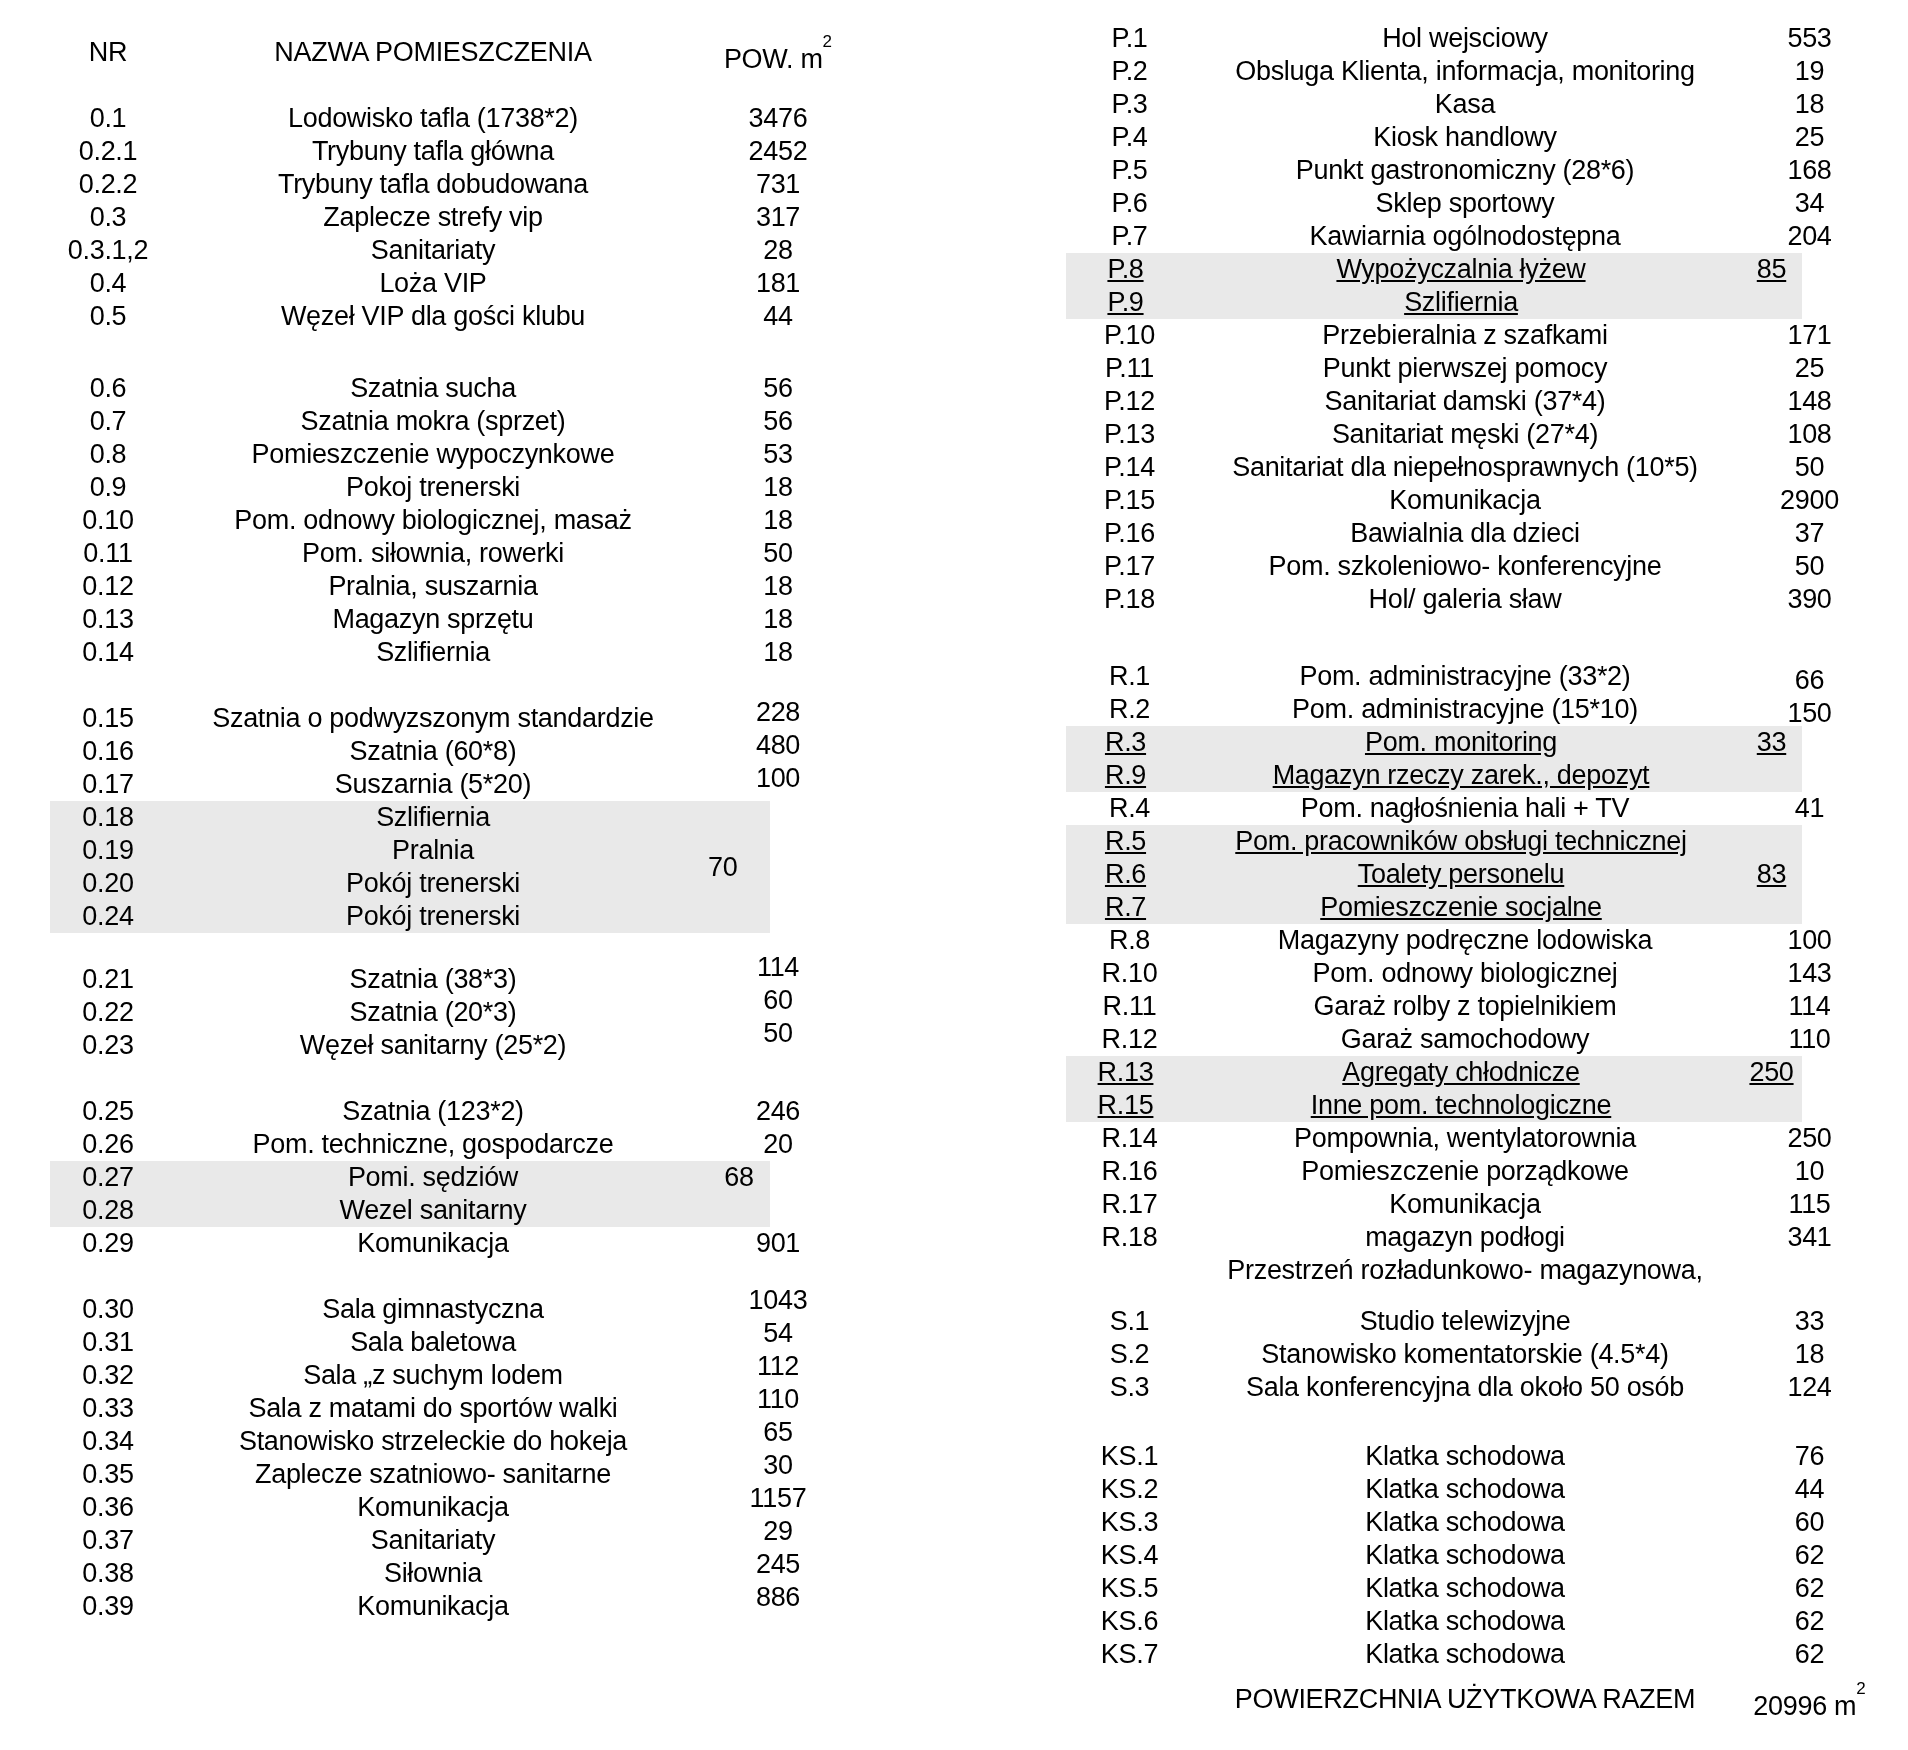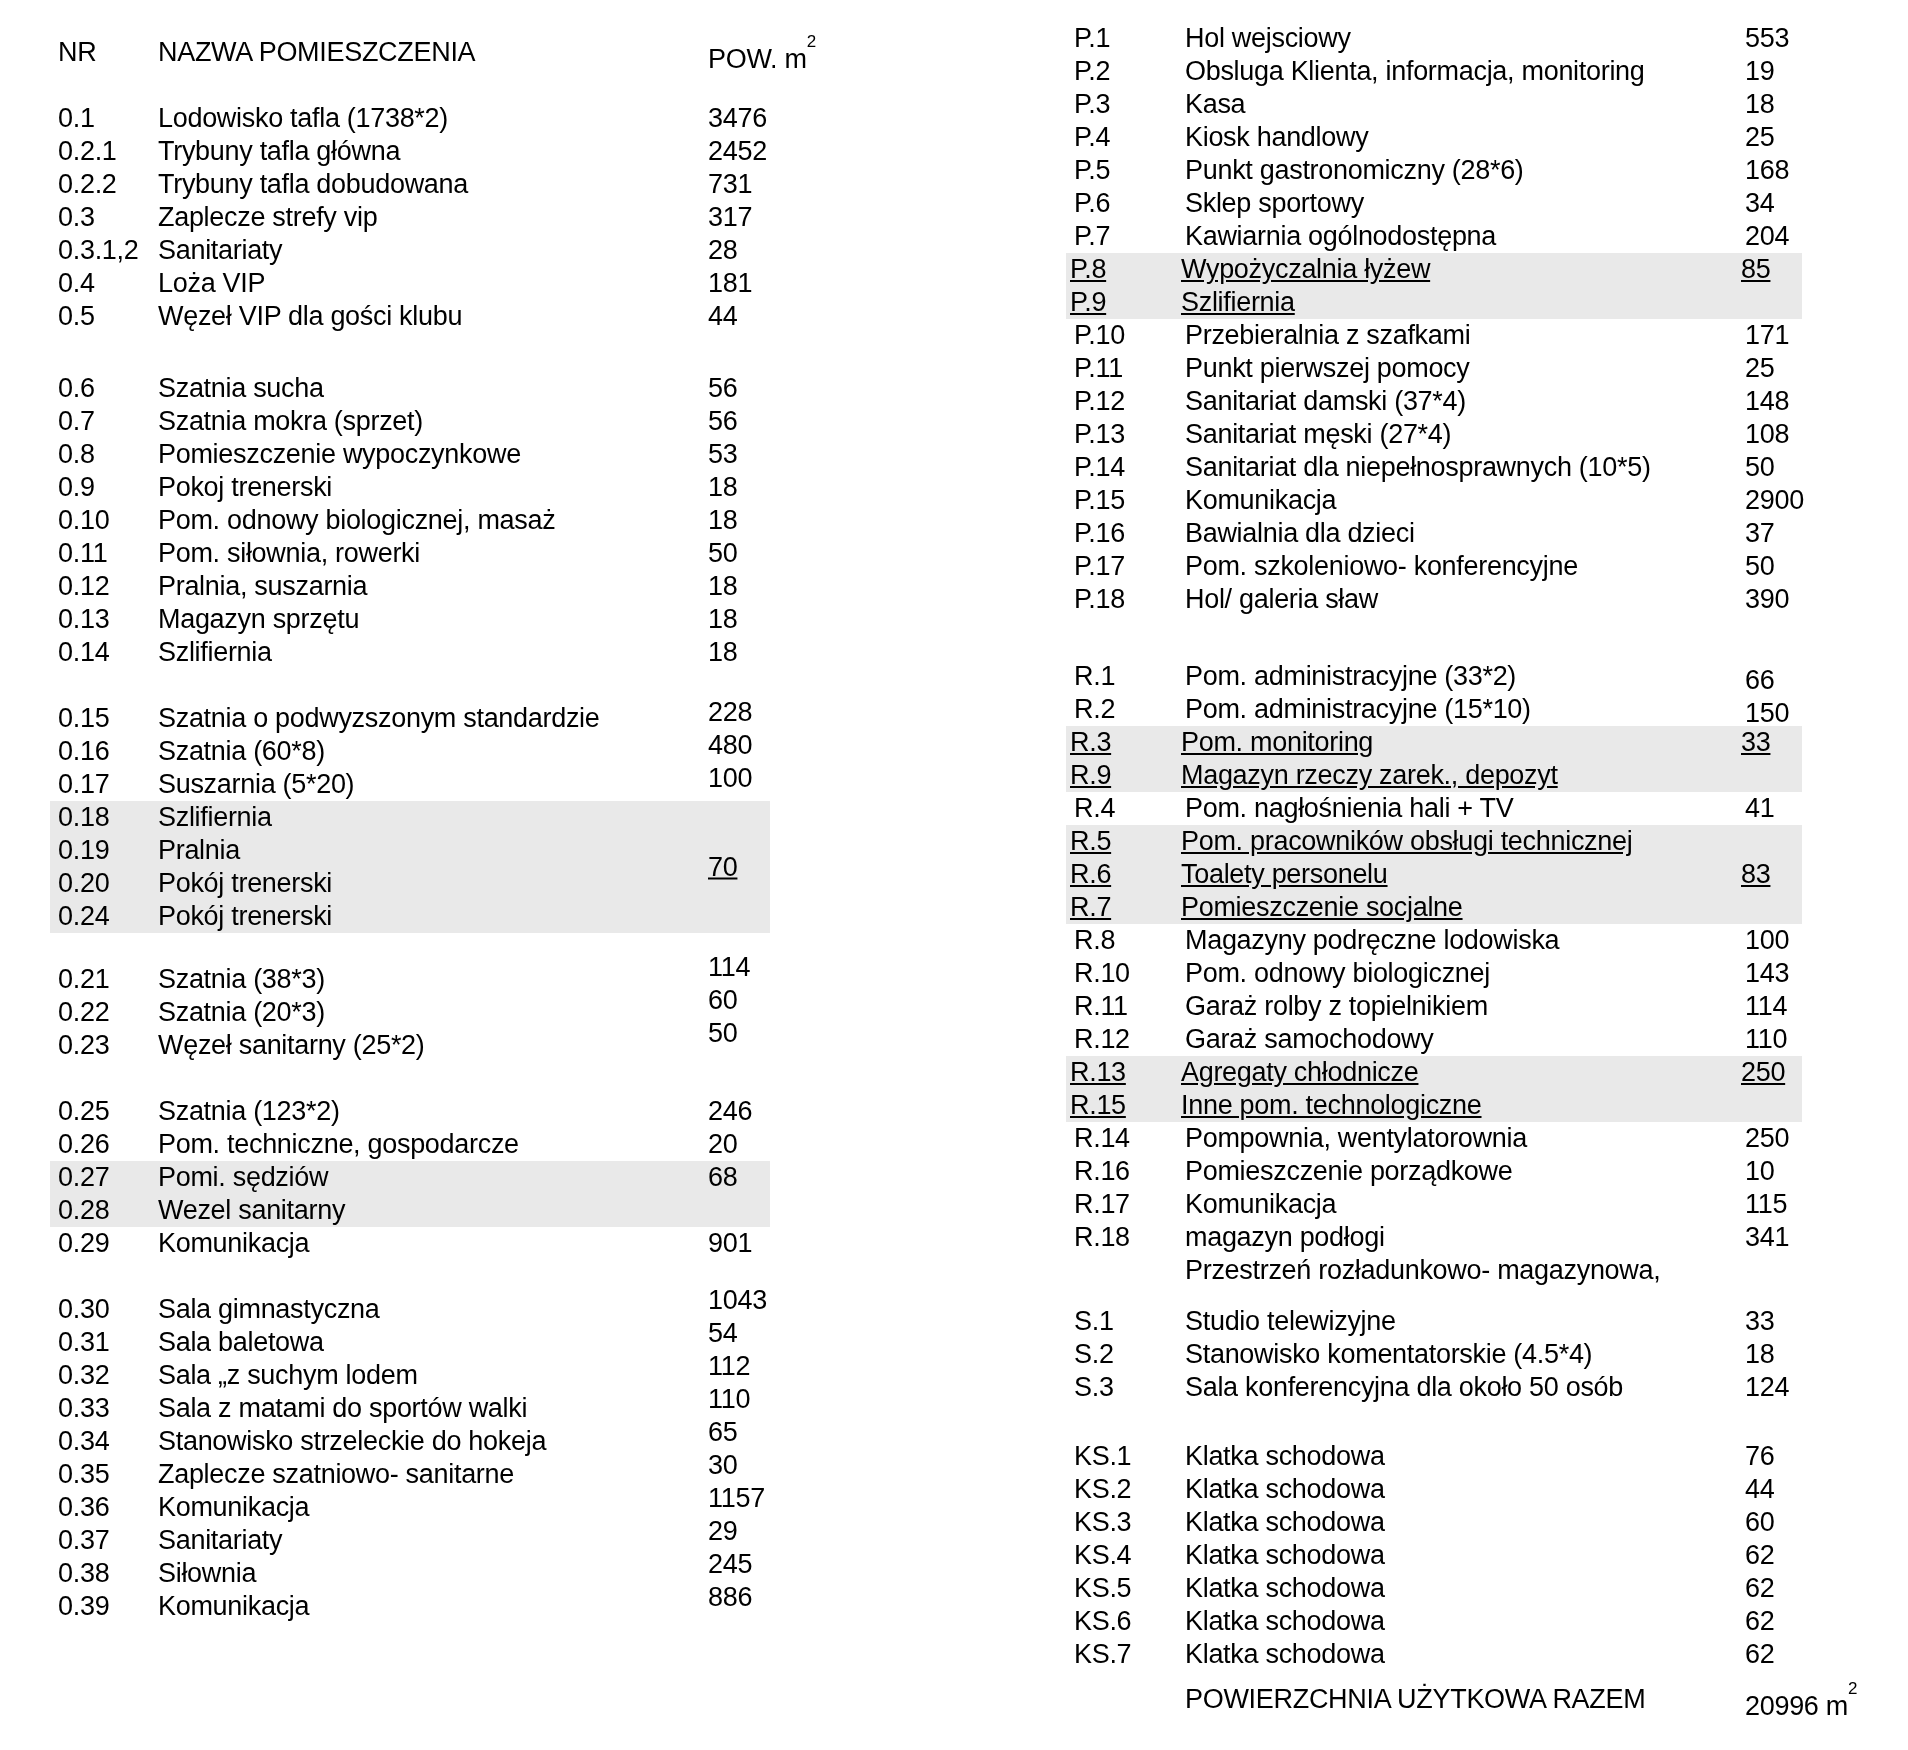--- a/index.html
+++ b/index.html
@@ -1,21 +1,21 @@
 <!DOCTYPE html>
 <html><head>
 <meta charset="utf-8">
 <style>
   :root { --hl: #e9e9e9; }
   html,body { margin:0; padding:0; }
   body { background:#ffffff; }
   .sheet {
     position:relative; width:1908px; height:1750px; background:#ffffff;
     font-family:"Liberation Sans", sans-serif; font-size:27px; color:#000000;
-    letter-spacing:-0.3px; overflow:hidden;
+    letter-spacing:-0.3px; overflow:hidden;text-align:center;
   }
   .col { position:absolute; }
   .col-left  { left:58px;  top:36px; width:790px; }
   .col-right { left:1074px; top:22px; width:800px; }
 
   .row { display:flex; height:33px; line-height:33px; white-space:nowrap; }
   .row.two-line { height:66px; }
 
   
   .col-left .c-nr   { width:100px; flex:0 0 auto; }
@@ -26,21 +26,21 @@
   .col-right .c-nr   { width:111px; flex:0 0 auto; }
   .col-right .c-name { width:560px; flex:0 0 auto; }
   .col-right .c-val  { flex:1 1 auto; }
 
   .block { position:relative; }
   .block .c-val { position:relative; top:var(--vdy, 0px); }
 
   .col-left  .block.shaded { background:var(--hl); margin-left:-8px; padding-left:8px; width:712px; }
   .col-right .block.shaded { background:var(--hl); margin-left:-8px; padding-left:4px; width:732px;text-decoration:underline; }
 
-  .merged-val { position:absolute; left:658px; top:50%; transform:translateY(-50%); line-height:33px;text-decoration:underline; }
+  .merged-val { position:absolute; left:658px; top:50%; transform:translateY(-50%); line-height:33px; }
 
   
   .col-left  .g1 { margin-top:33px; }
   .col-left  .g2 { margin-top:39px; }
   .col-left  .g3 { margin-top:33px; }
   .col-left  .g4 { margin-top:30px; }
   .col-left  .g5 { margin-top:33px; }
   .col-left  .g6 { margin-top:33px; }
   .col-right .g1 { margin-top:0; }
   .col-right .g2 { margin-top:44px; }

